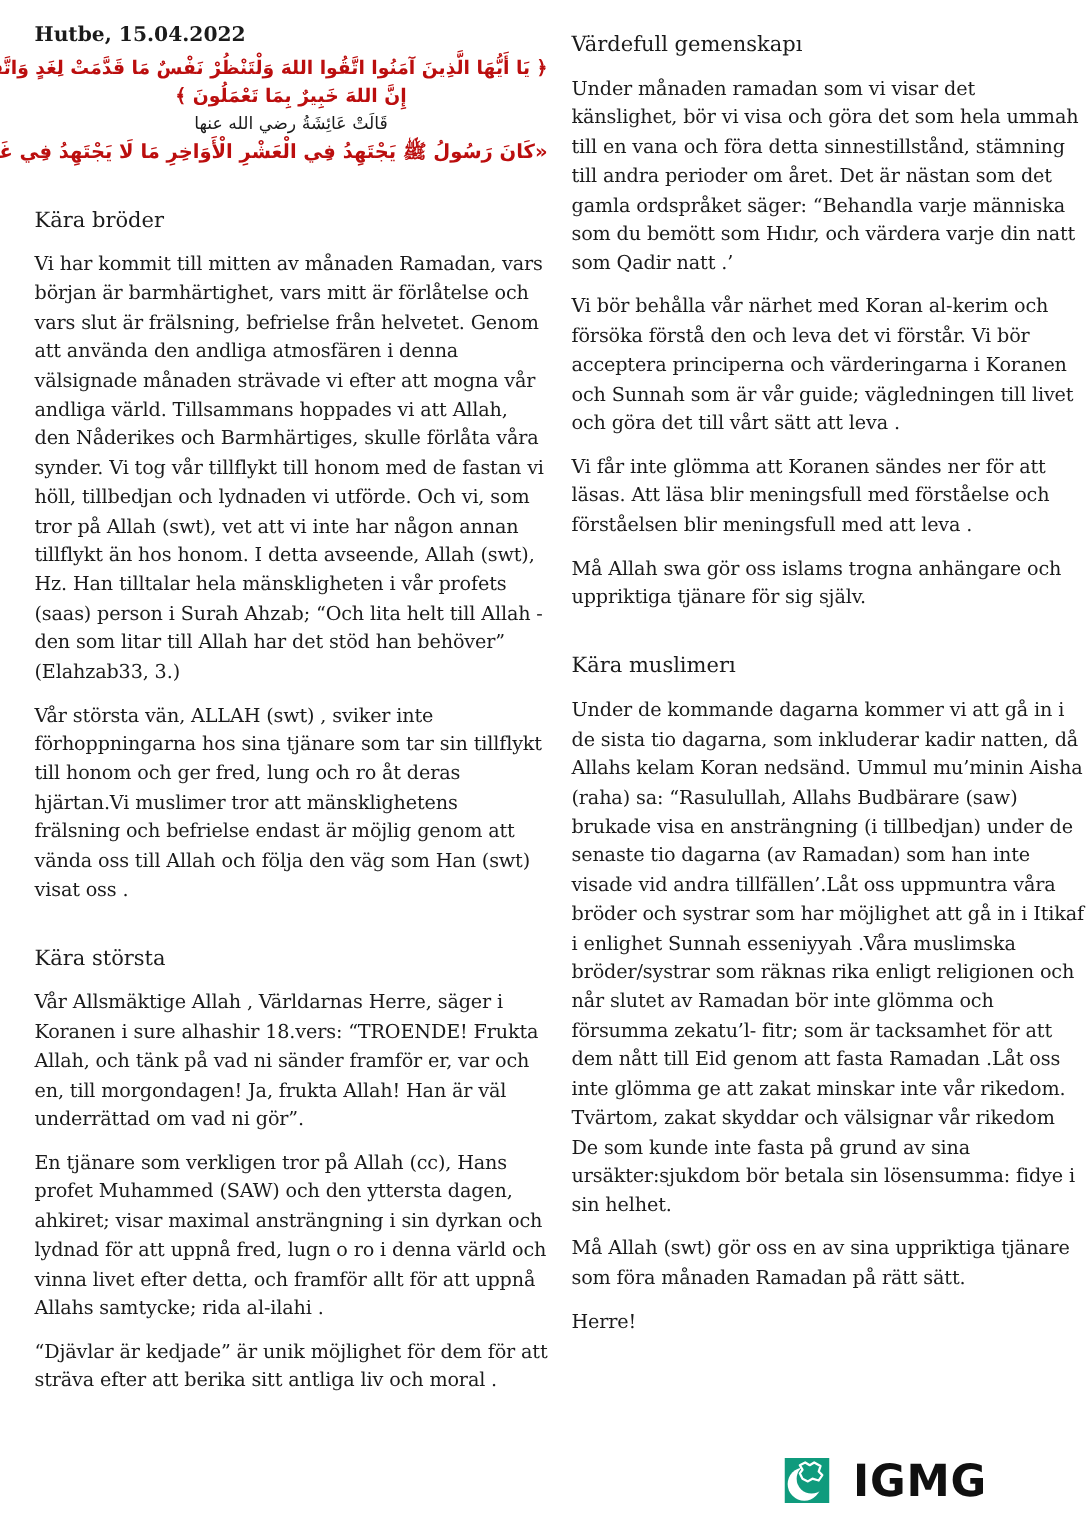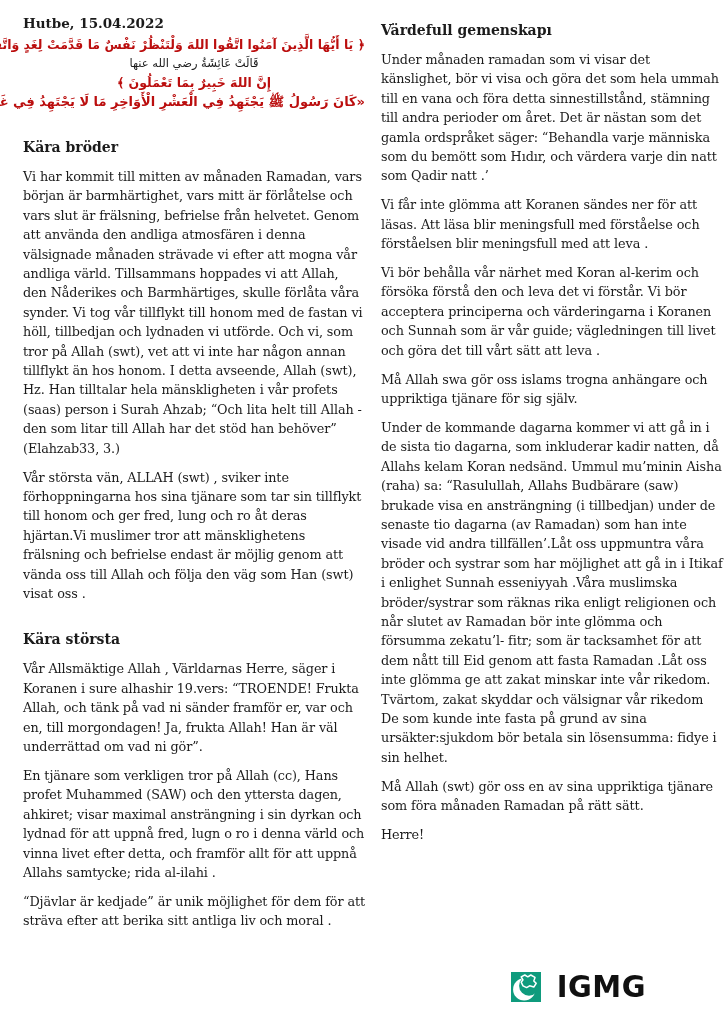--- a/index.html
+++ b/index.html
@@ -25,33 +25,33 @@
     direction:rtl;unicode-bidi:isolate;
     font-family:"DejaVu Sans", sans-serif;
     font-size:12.5px;line-height:19px;
     white-space:nowrap;
   }
   .ar.red{color:#bb0e0e;font-weight:bold;}
   .ar.black{color:#1b1b1b;font-size:11.5px;}
   .ar.hadith{font-size:13px;font-weight:bold;}
 
   h2{
-    font-size:14px;font-weight:bold;
+    font-size:14px;font-weight:normal;
     margin:27px 0 11px 0;line-height:18px;
   }
   h2.first{margin-top:7px;}
   .col p{
     font-size:12.8px;line-height:19.4px;
     margin:0 0 9.5px 0;
     letter-spacing:-0.1px;
   }
   p.amin{margin-top:9px;}
 
   .logo{
-    position:absolute;right:34px;bottom:22px;
+    position:absolute;right:22px;bottom:22px;
     display:flex;align-items:center;gap:16px;
   }
   .logo-icon{display:block;}
   .logo-text{
     font-family:"DejaVu Sans", sans-serif;
     font-weight:800;font-size:29px;line-height:29px;
     color:#101010;letter-spacing:0.5px;
     transform:scaleY(1.02);
   }
 </style>
@@ -61,42 +61,43 @@
 <div class="sheet">
   <div class="columns">
 
     <div class="col">
       <div class="doc-header">
         <div class="date-line">Hutbe, 15.04.2022</div>
       </div>
 
       <div class="arabic-block">
         <div class="ar red">﴿ يَا أَيُّهَا الَّذِينَ آمَنُوا اتَّقُوا اللهَ وَلْتَنْظُرْ نَفْسٌ مَا قَدَّمَتْ لِغَدٍ وَاتَّقُوا اللهَ</div>
+        <div class="ar red">إِنَّ اللهَ خَبِيرٌ بِمَا تَعْمَلُونَ ﴾</div>
         <div class="ar black">قَالَتْ عَائِشَةُ رضي الله عنها</div>
-        <div class="ar red">إِنَّ اللهَ خَبِيرٌ بِمَا تَعْمَلُونَ ﴾</div>
         <div class="ar red hadith">«كَانَ رَسُولُ ﷺ يَجْتَهِدُ فِي الْعَشْرِ الْأَوَاخِرِ مَا لَا يَجْتَهِدُ فِي غَيْرِهِ»</div>
       </div>
 
       <h2>Kära bröder</h2>
       <p>Vi har kommit till mitten av månaden Ramadan, vars början är barmhärtighet, vars mitt är förlåtelse och vars slut är frälsning, befrielse från helvetet. Genom att använda den andliga atmosfären i denna välsignade månaden strävade vi efter att mogna vår andliga värld.  Tillsammans hoppades vi att Allah, den Nåderikes och Barmhärtiges, skulle förlåta våra synder.  Vi tog vår tillflykt till honom med de fastan vi höll, tillbedjan och lydnaden vi utförde.  Och vi, som tror på Allah (swt), vet att vi inte har någon annan tillflykt än hos honom.  I detta avseende, Allah (swt), Hz.  Han tilltalar hela mänskligheten i vår profets (saas) person i Surah Ahzab;  “Och lita helt till Allah - den som litar till Allah har det stöd han behöver” (Elahzab33, 3.)</p>
       <p>Vår största vän, ALLAH (swt) , sviker inte förhoppningarna hos sina tjänare som tar sin tillflykt till honom och ger fred, lung och ro åt deras hjärtan.Vi muslimer tror att mänsklighetens frälsning och befrielse endast är möjlig genom att vända oss till Allah och följa den väg som Han (swt) visat oss .</p>
 
       <h2>Kära största</h2>
-      <p>Vår Allsmäktige Allah , Världarnas Herre, säger i Koranen i sure alhashir 19.vers: “TROENDE! Frukta Allah, och tänk på vad ni sänder framför er, var och en, till morgondagen! Ja, frukta Allah! Han är väl underrättad om vad ni gör”.</p>
+      <p>Vår Allsmäktige Allah , Världarnas Herre, säger i Koranen i sure alhashir 18.vers: “TROENDE! Frukta Allah, och tänk på vad ni sänder framför er, var och en, till morgondagen! Ja, frukta Allah! Han är väl underrättad om vad ni gör”.</p>
       <p>En tjänare som verkligen tror på Allah (cc), Hans profet Muhammed (SAW) och den yttersta dagen, ahkiret; visar maximal ansträngning i sin dyrkan och lydnad för att uppnå fred, lugn o ro i denna värld och vinna livet efter detta, och framför allt för att uppnå Allahs samtycke; rida al-ilahi  .</p>
       <p>“Djävlar är kedjade” är unik möjlighet för dem för att sträva efter att berika sitt antliga liv och moral .</p>
     </div>
 
     <div class="col">
       <h2 class="first">Värdefull gemenskapı</h2>
       <p>Under månaden ramadan som vi visar det känslighet, bör vi visa och göra det som hela ummah till en vana och föra detta sinnestillstånd, stämning till andra perioder om året.  Det är nästan som det gamla ordspråket säger: “Behandla varje människa som du bemött som Hıdır, och värdera varje din natt som Qadir natt  .’</p>
+      <p>Vi bör behålla vår närhet med Koran al-kerim och försöka förstå den och leva det vi förstår. Vi bör acceptera principerna och värderingarna i Koranen och Sunnah som är  vår guide; vägledningen till livet och göra det till vårt sätt att leva  .</p>
       <p>Vi får inte glömma att Koranen sändes ner för att läsas.  Att läsa blir meningsfull med förståelse och förståelsen blir meningsfull med att leva  .</p>
-      <p>Vi bör behålla vår närhet med Koran al-kerim och försöka förstå den och leva det vi förstår. Vi bör acceptera principerna och värderingarna i Koranen och Sunnah som är  vår guide; vägledningen till livet och göra det till vårt sätt att leva  .</p>
       <p>Må Allah swa gör oss islams trogna anhängare och uppriktiga tjänare för sig själv.</p>
 
+      <h2>Kära muslimerı</h2>
       <p>Under de kommande dagarna kommer vi att gå in i de sista tio dagarna, som inkluderar kadir natten, då Allahs kelam Koran nedsänd. Ummul mu’minin Aisha (raha) sa: “Rasulullah, Allahs Budbärare (saw) brukade visa en ansträngning (i tillbedjan) under de senaste tio dagarna (av Ramadan) som han inte visade vid andra tillfällen’.Låt oss uppmuntra våra bröder och systrar som har möjlighet att gå in i Itikaf i enlighet Sunnah esseniyyah .Våra muslimska bröder/systrar som räknas rika enligt religionen och når slutet av Ramadan bör inte glömma och försumma zekatu’l- fitr; som är tacksamhet för att dem nått till Eid genom att fasta Ramadan .Låt oss inte glömma ge att zakat minskar inte vår rikedom. Tvärtom, zakat skyddar och välsignar vår rikedom De som kunde inte fasta på grund av sina ursäkter:sjukdom bör betala sin lösensumma: fidye i sin helhet.</p>
       <p>Må Allah (swt) gör oss en av sina uppriktiga tjänare som föra månaden Ramadan på rätt sätt.</p>
       <p class="amin">Herre!</p>
     </div>
 
   </div>
 
   <div class="logo">
     <svg class="logo-icon" width="30" height="30" viewBox="0 0 100 100" aria-hidden="true">
       <rect x="0" y="0" width="100" height="100" fill="#0f9b7d"></rect>

